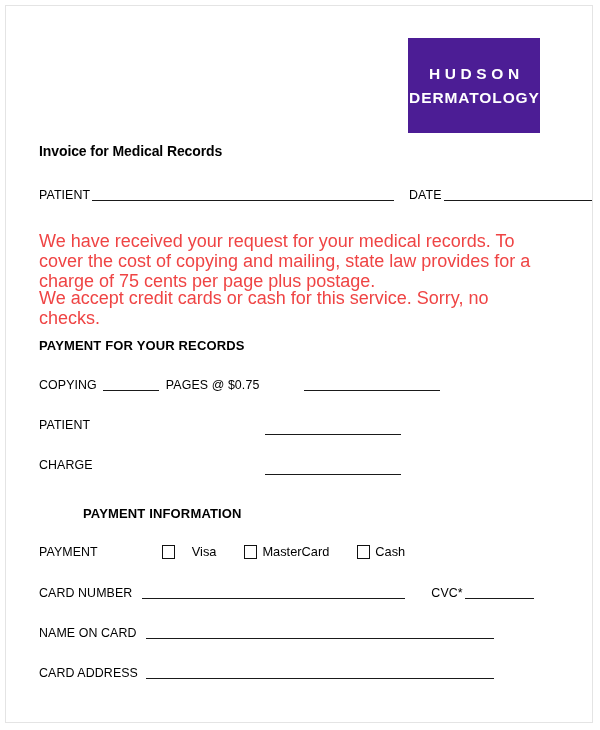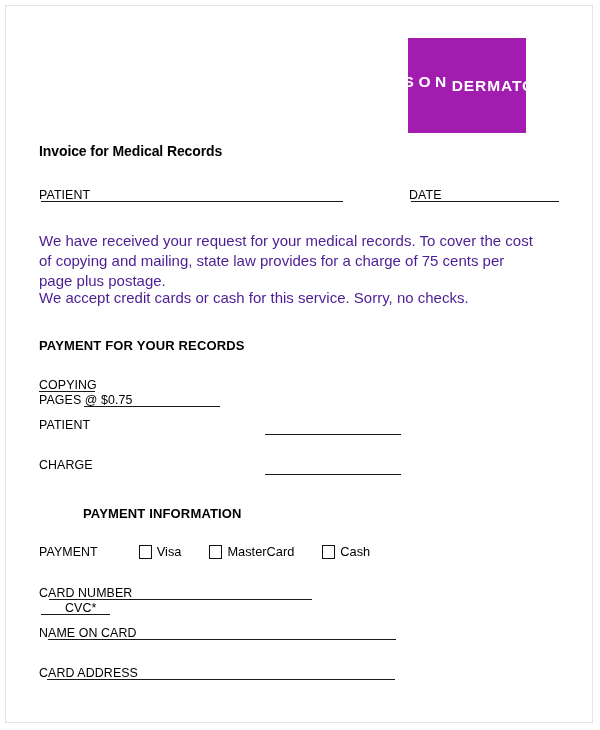--- a/index.html
+++ b/index.html
@@ -34,25 +34,25 @@
     top: 0;
     width: 600px;
     height: 730px;
   }
 
   
   .logo-box {
     position: absolute;
     left: 408px;
     top: 38px;
-    width: 118px;
+    width: 132px;
     height: 95px;
-    background: #a21caf;
-    display: flex;
-    flex-direction: row;
+    background: #4c1d95;
+    display: flex;
+    flex-direction: column;
     align-items: center;
     justify-content: center;
   }
   .logo-line1 {
     color: #ffffff;
     font-weight: bold;
     font-size: 15.5px;
     letter-spacing: 4.6px;
     text-indent: 4.6px;
     line-height: 1.1;
@@ -77,23 +77,22 @@
     font-size: 14px;
     font-weight: bold;
     letter-spacing: -0.1px;
     white-space: nowrap;
   }
 
   
   .field-row {
     position: absolute;
     display: flex;
-    align-items: flex-start;
-    white-space: nowrap;
-    flex-direction: column;
+    align-items: flex-end;
+    white-space: nowrap;
   }
   .fld-label {
     font-size: 12.4px;
     letter-spacing: 0.1px;
   }
   .rule {
     display: inline-block;
     border-bottom: 1.4px solid #1a1a1a;
     height: 0;
     vertical-align: baseline;
@@ -103,23 +102,23 @@
 
   
   .row-patient { left: 39px; top: 188px; }
   .row-patient .rule { width: 302px; margin-left: 2px; }
   .row-date { left: 409px; top: 188px; }
   .row-date .rule { width: 148px; margin-left: 2px; }
 
   
   .para {
     position: absolute;
-    font-size: 15px;
+    font-size: 18px;
     line-height: 20px;
-    color: #4c1d95;
+    color: #ef4444;
   }
   .para-1 { left: 39px; top: 231px; width: 500px; }
   .para-2 { left: 39px; top: 288px; width: 500px; }
 
   
   .section-head {
     position: absolute;
     font-size: 13px;
     font-weight: bold;
     letter-spacing: 0.15px;
@@ -172,21 +171,21 @@
     width: 11px;
     height: 12px;
     border: 1.6px solid #111111;
     background: #ffffff;
     box-sizing: content-box;
     margin-right: 5px;
   }
   .check-label {
     font-size: 12.8px;
   }
-  .cg-visa { margin-left: 41px; }
+  .cg-visa { margin-left: 64px; gap: 12px; }
   .cg-mastercard { margin-left: 28px; }
   .cg-cash { margin-left: 28px; }
 
   
   .row-cardnumber { left: 39px; top: 586px; }
   .row-cardnumber .rule-cardnum { width: 263px; margin-left: 10px; }
   .row-cardnumber .cvc-label { margin-left: 26px; font-size: 12.4px; }
   .row-cardnumber .rule-cvc { width: 69px; margin-left: 2px; }
 
   .row-nameoncard { left: 39px; top: 626px; }

